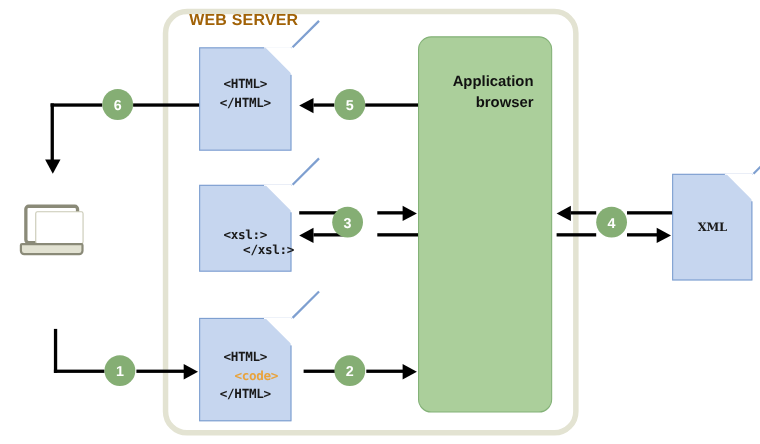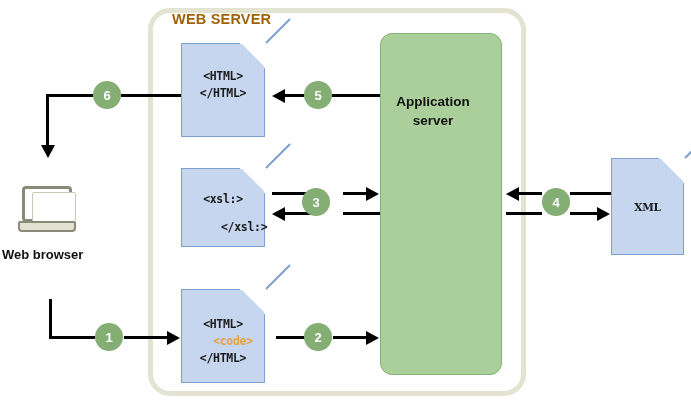--- a/index.html
+++ b/index.html
@@ -94,21 +94,21 @@
     text-align: center;
     line-height: 17px;
     letter-spacing: -0.3px;
   }
   .code-orange { color: #E8A33D; margin-left: 20px; }
 
   #doc-html-out { left: 181px; top: 43px; width: 84px; height: 94px; }
   #doc-html-out .doc-text { top: 24px; }
 
   #doc-xsl { left: 181px; top: 168px; width: 84px; height: 79px; }
-  #doc-xsl .doc-text.l1 { top: 22px; text-align: center; }
+  #doc-xsl .doc-text.l1 { top: 36px; text-align: center; }
   #doc-xsl .doc-text.l2 { top: 50px; margin-left: 39px; }
 
   #doc-html-in { left: 181px; top: 289px; width: 84px; height: 94px; }
   #doc-html-in .doc-text { top: 26px; }
 
   #doc-xml { left: 611px; top: 158px; width: 73px; height: 97px; }
   #doc-xml .doc-text {
     top: 40px;
     font-size: 10.5px;
     font-family: "DejaVu Serif", serif;
@@ -124,26 +124,25 @@
     background: #ABCF9B;
     border: 1.5px solid #84B278;
     border-radius: 12px;
     box-sizing: border-box;
   }
   #app-server-label {
     position: absolute;
     left: 0;
     right: 16px;
     top: 30px;
-    text-align: center;
+    text-align: right;
     font-size: 13.5px;
     font-weight: bold;
     color: #111111;
     line-height: 19px;
-    margin-top: 28px;
   }
 
   
   #laptop { left: 18px; top: 186px; width: 58px; height: 47px; }
   #laptop-lid {
     position: absolute;
     left: 4px; top: 0;
     width: 50px; height: 36px;
     background: #ffffff;
     border: 3px solid #8A8A78;
@@ -216,21 +215,21 @@
 <body>
 
 <div id="canvas">
 
   <div class="abs" id="web-server-container"></div>
   <div class="abs" id="web-server-title">WEB SERVER</div>
 
   <div class="abs" id="app-server">
     <div id="app-server-label">
       <div>Application</div>
-      <div>server</div>
+      <div>browser</div>
     </div>
   </div>
 
   <div class="abs doc" id="doc-html-out">
     <div class="doc-fold-side"></div>
     <div class="doc-fold-top"></div>
     <div class="doc-fold-cut"></div>
     <div class="doc-fold-edge"></div>
     <div class="doc-text">
       <div>&lt;HTML&gt;</div>
@@ -266,21 +265,20 @@
     <div class="doc-fold-edge"></div>
     <div class="doc-text">XML</div>
   </div>
 
   <div class="abs" id="laptop">
     <div id="laptop-lid">
       <div id="laptop-screen"></div>
     </div>
     <div id="laptop-base"></div>
   </div>
-  <div class="abs" id="web-browser-label">Web browser</div>
 
   <div class="abs line-h" style="left:121px; top:94px; width:60px;"></div>
 
   <div class="abs line-h" style="left:46px; top:94px; width:47px;"></div>
 
   <div class="abs line-v" style="left:46px; top:94px; height:54px;"></div>
   <div class="abs arrow-head-down" style="left:40.5px; top:145px;"></div>
   <div class="abs step-circle" style="left:93px; top:81px;">6</div>
 
   <div class="abs line-h" style="left:332px; top:94px; width:48px;"></div>

